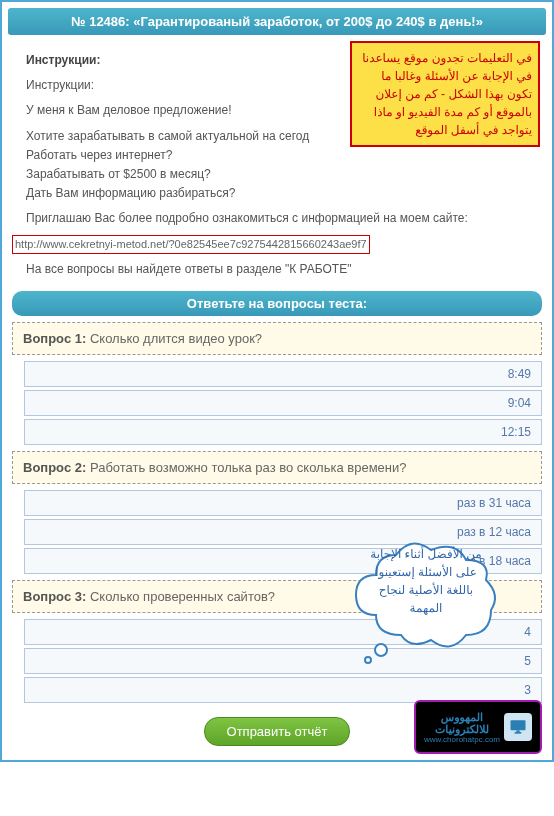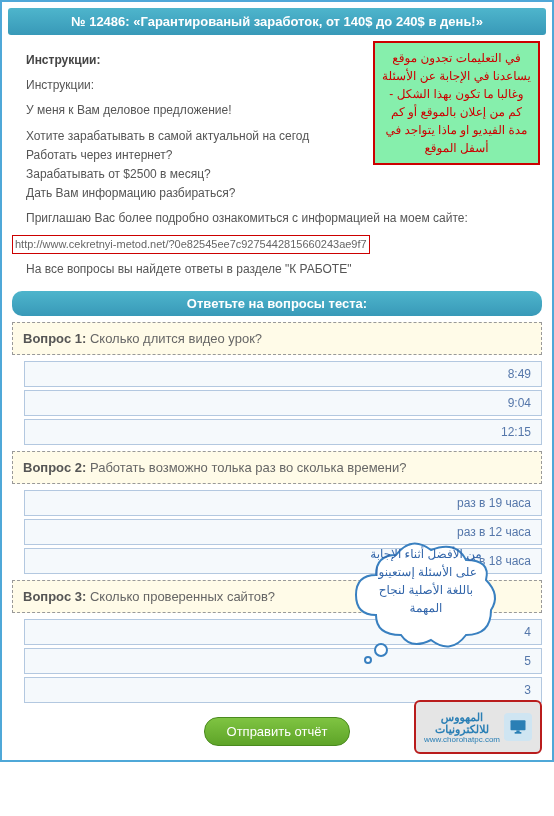--- a/index.html
+++ b/index.html
@@ -2,46 +2,46 @@
 <html><head>
 <meta charset="utf-8">
 <style>
 * { box-sizing: border-box; margin: 0; padding: 0; }
 body { font-family: Tahoma, Arial, sans-serif; font-size: 12px; background: #fff; }
 .wrapper { width: 554px; border: 2px solid #4fa8d8; padding: 6px; }
 .header-bar { background: linear-gradient(to bottom, #4eb5cc, #3899b8); color: #fff; text-align: center; padding: 6px; font-size: 13px; font-weight: bold; border-radius: 3px; }
 .content { padding: 10px 4px 4px 4px; position: relative; }
 .instructions { color: #555; line-height: 1.6; }
 .instructions b { color: #444; }
-.hint-box { position: absolute; top: 6px; right: 6px; width: 167px; border: 2px solid #c00; padding: 6px; color: #c00; font-size: 12px; text-align: center; background: #86efac; direction: rtl; line-height: 1.5; }
+.hint-box { position: absolute; top: 6px; right: 6px; width: 190px; border: 2px solid #c00; padding: 6px; color: #c00; font-size: 12px; text-align: right; background: #fde047; direction: rtl; line-height: 1.5; }
 .link-underline { border: 1px solid #c00; display: inline-block; padding: 0 2px; color: #666; font-size: 11px; }
 .quiz-header { background: linear-gradient(to bottom, #4eb5cc, #3899b8); color: #fff; text-align: center; padding: 5px; font-size: 13px; font-weight: bold; border-radius: 10px; margin-top: 12px; }
 .question-block { border: 1px dashed #999; background: #fffbe8; padding: 8px 10px; margin-top: 6px; color: #666; font-size: 13px; }
 .question-block b { color: #555; }
 .answers { margin: 6px 0 4px 12px; text-align: right; }
 .answer-opt { border: 1px solid #b3c8e0; background: #f5f9fc; padding: 5px 10px; margin-top: 3px; color: #5577aa; font-size: 12px; cursor: pointer; }
 .cloud { position: absolute; right: 40px; top: 480px; width: 160px; }
 .cloud svg { width: 160px; height: 150px; }
 .cloud-text { position: absolute; top: 30px; left: 20px; width: 120px; text-align: center; color: #3366aa; font-size: 12px; direction: rtl; line-height: 1.5; }
 .submit-row { text-align: center; margin-top: 14px; position: relative; padding-bottom: 4px; }
 .submit-btn { background: linear-gradient(to bottom, #7fc442, #5ea428); color: #fff; border: 1px solid #4a8a1e; border-radius: 14px; padding: 6px 22px; font-size: 13px; font-weight: normal; cursor: pointer; }
-.badge { position: absolute; right: 0; bottom: -4px; width: 128px; height: 54px; border: 2px solid #b91c1c; border-radius: 6px; background: #e5e5e5; display: flex; align-items: center; justify-content: center; }
+.badge { position: absolute; right: 0; bottom: -4px; width: 128px; height: 54px; border: 2px solid #a21caf; border-radius: 6px; background: #000000; display: flex; align-items: center; justify-content: center; }
 .badge-inner { text-align: center; }
 .badge-ar { color: #2a7fb5; font-size: 11px; font-weight: bold; direction: rtl; line-height: 1.1; }
 .badge-url { color: #2a7fb5; font-size: 8px; }
 .badge-icon { width: 28px; height: 28px; background: #cfe5f2; border-radius: 4px; margin-left: 4px; display: flex; align-items: center; justify-content: center; }
 .badge-icon svg { width: 20px; height: 20px; }
 p { margin: 6px 14px; }
 </style>
 </head>
 <body>
 
 <div class="wrapper">
   <div class="header-bar">
-    <span>№ 12486: «Гарантированый заработок, от 140$ до 240$ в день!»</span>
+    <span>№ 12486: «Гарантированый заработок, от 200$ до 240$ в день!»</span>
   </div>
 
   <div class="content">
 
     <div class="hint-box">
       <span>في التعليمات تجدون موقع يساعدنا في الإجابة عن الأسئلة وغالبا ما تكون بهذا الشكل - كم من إعلان بالموقع أو كم مدة الفيديو او ماذا يتواجد في أسفل الموقع</span>
     </div>
 
     <div class="instructions">
       <p><b>Инструкции:</b></p>
@@ -70,21 +70,21 @@
       <div class="answer-opt">8:49</div>
       <div class="answer-opt">9:04</div>
       <div class="answer-opt">12:15</div>
     </div>
 
     <div class="question-block">
       <b>Вопрос 2:</b>
       <span>Работать возможно толька раз во сколька времени?</span>
     </div>
     <div class="answers">
-      <div class="answer-opt">раз в 19 часа</div>
+      <div class="answer-opt">раз в 31 часа</div>
       <div class="answer-opt">раз в 12 часа</div>
       <div class="answer-opt">раз в 18 часа</div>
     </div>
 
     <div class="question-block">
       <b>Вопрос 3:</b>
       <span>Сколько проверенных сайтов?</span>
     </div>
     <div class="answers">
       <div class="answer-opt">4</div>

